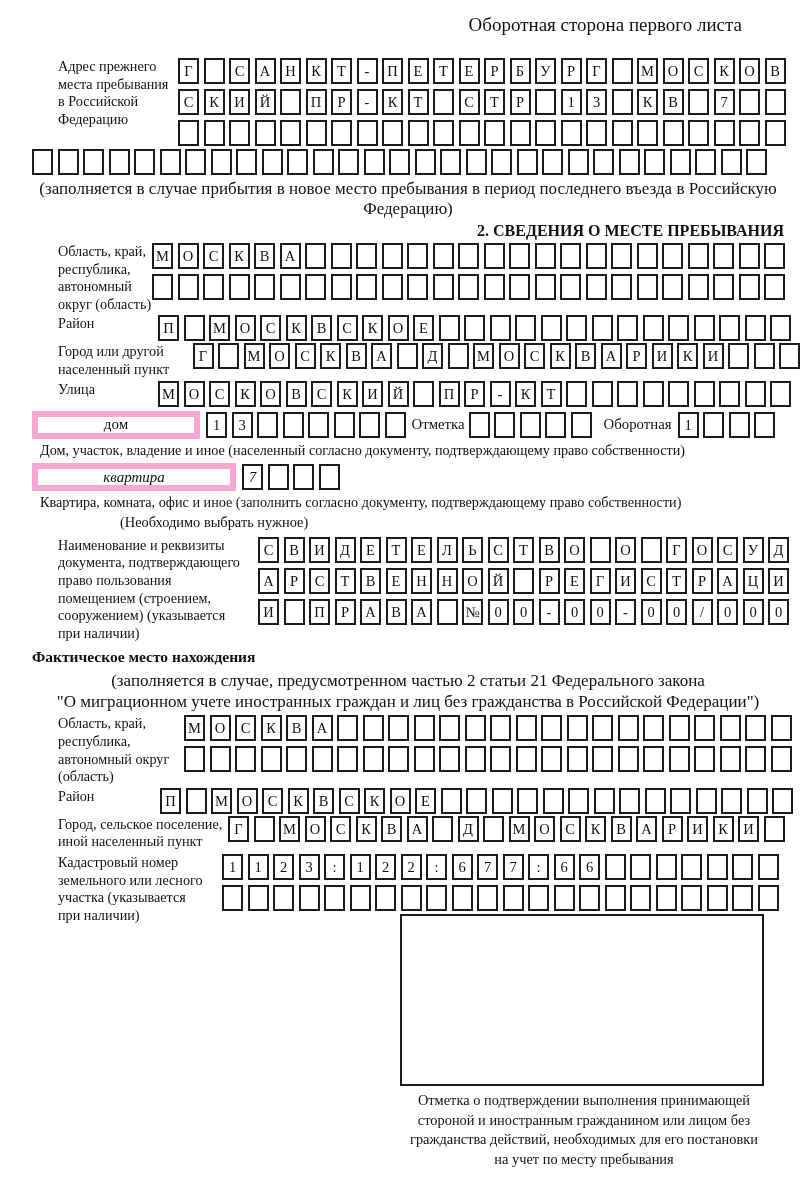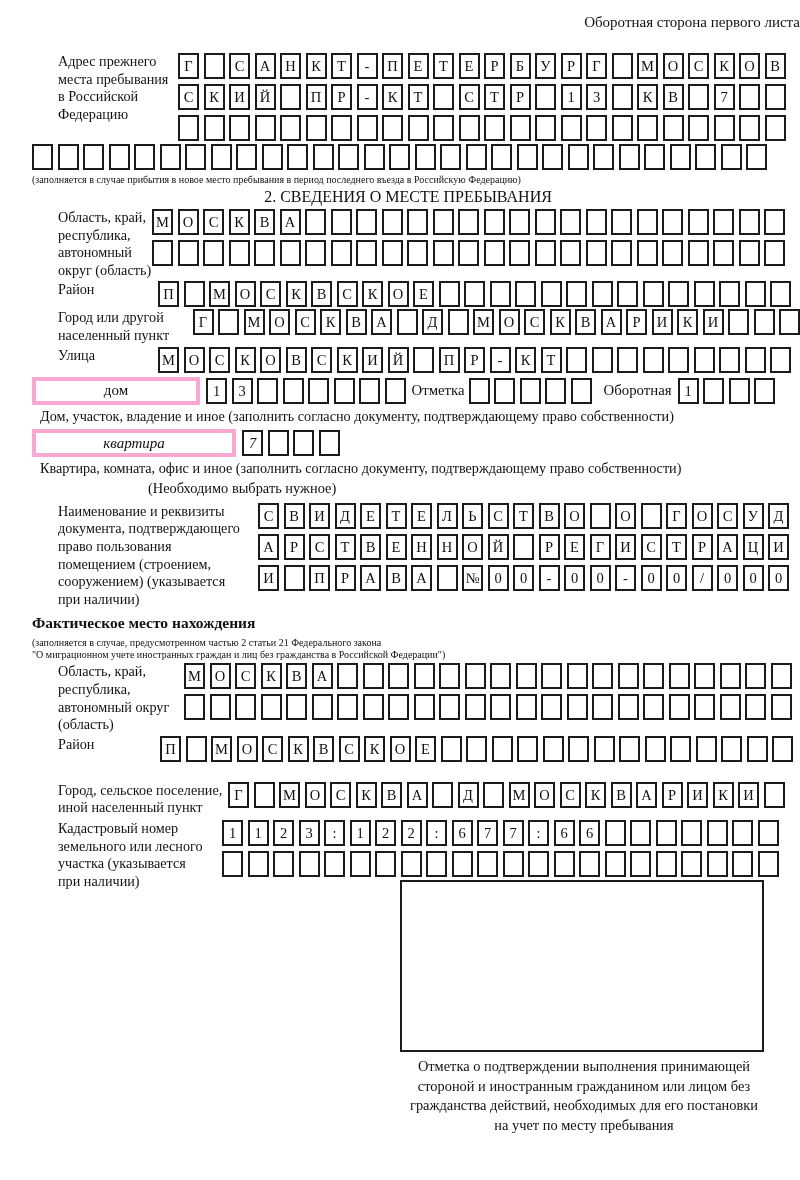--- a/index.html
+++ b/index.html
@@ -1,38 +1,38 @@
 <!DOCTYPE html>
 <html><head>
 <meta charset="utf-8">
 <style>
   * { margin:0; padding:0; box-sizing:border-box; }
   body { background:#ffffff; font-family:"Liberation Serif","DejaVu Serif",serif; color:#111; }
   .page { position:relative; width:800px; height:1180px; background:#fff; padding:14px 0 0 32px; overflow:hidden; }
 
-  .hdr { text-align:right; font-size:15px; }
+  .hdr { text-align:right; padding-right:58px; font-size:19px; }
 
   .frow { display:flex; align-items:flex-start; }
   .lbl { font-size:14.2px; line-height:1.24; white-space:pre-line; flex:none; }
   .rows { display:flex; flex-direction:column; gap:5px; }
 
   .cellrow { display:flex; gap:4.5px; flex:none; }
   .cell {
     width:21px; height:26px; flex:none;
     border:2px solid #1b1b1b; background:#fff;
     text-align:center; font-size:14.5px; line-height:22px;
     font-family:"Liberation Serif","DejaVu Serif",serif;
   }
   .cb { width:21px; height:26px; flex:none; border:2px solid #1b1b1b;
         display:flex; align-items:center; justify-content:center; font-size:15px; }
-  .lbox { height:28px; border:4px solid #f9a8d4; display:flex; align-items:center;
+  .lbox { height:28px; border:6px solid #f9a8d4; display:flex; align-items:center;
           justify-content:center; font-size:15px; flex:none; }
 
-  .cnote { text-align:left; font-size:10px; width:752px; }
-  .title { text-align:center; font-weight:normal; font-size:16px; width:752px; }
+  .cnote { text-align:center; font-size:17px; width:752px; }
+  .title { text-align:right; font-weight:bold; font-size:16px; width:752px; }
   .title2 { font-weight:bold; font-size:15.5px; width:752px; }
 
   .stamp { width:364px; height:172px; border:2px solid #1b1b1b; margin-left:368px; }
   .stamp-caption { margin-left:352px; width:400px; text-align:center;
                    font-size:14.4px; line-height:1.35; white-space:pre-line; }
 </style>
 </head>
 <body>
 
 <div class="page">
@@ -337,34 +337,34 @@
         <span class="cell"></span>
       </div>
     <div class="lbl" style="margin-left:12px; font-size:14.8px;">Оборотная</div>
     <div class="cellrow" style="margin-left:6px;">
         <span class="cell">1</span>
         <span class="cell"></span>
         <span class="cell"></span>
         <span class="cell"></span>
       </div>
   </div>
-  <div class="lbl" style="margin-top:3px; margin-left:8px; width:740px;">Дом, участок, владение и иное (заполнить согласно документу, подтверждающему право собственности)</div>
+  <div class="lbl" style="margin-top:3px; margin-left:8px; width:740px;">Дом, участок, владение и иное (населенный согласно документу, подтверждающему право собственности)</div>
 
   <div class="frow" style="margin-top:4px; align-items:center;font-style:italic;">
     <div class="lbox" style="width:204px;">квартира</div>
     <div class="cellrow" style="margin-left:6px;">
         <span class="cell">7</span>
         <span class="cell"></span>
         <span class="cell"></span>
         <span class="cell"></span>
       </div>
   </div>
   <div class="lbl" style="margin-top:3px; margin-left:8px; width:740px;">Квартира, комната, офис и иное (заполнить согласно документу, подтверждающему право собственности)</div>
 
-  <div class="lbl" style="margin-top:2px; margin-left:116px; font-size:14.4px;">(Необходимо выбрать нужное)</div>
+  <div class="lbl" style="margin-top:2px; margin-left:88px; font-size:14.4px;">(Необходимо выбрать нужное)</div>
 
   <div class="frow" style="margin-top:5px;">
     <div class="lbl" style="margin-left:26px; width:200px;">Наименование и реквизиты
 документа, подтверждающего
 право пользования
 помещением (строением,
 сооружением) (указывается
 при наличии)</div>
     <div class="rows">
       <div class="cellrow">
@@ -528,21 +528,21 @@
         <span class="cell"></span>
         <span class="cell"></span>
         <span class="cell"></span>
         <span class="cell"></span>
         <span class="cell"></span>
         <span class="cell"></span>
         <span class="cell"></span>
       </div>
   </div>
 
-  <div class="frow" style="margin-top:20px;">
+  <div class="frow" style="margin-top:2px;">
     <div class="lbl" style="margin-left:26px; width:170px;">Город, сельское поселение,
 иной населенный пункт</div>
     <div class="cellrow">
         <span class="cell">Г</span>
         <span class="cell"></span>
         <span class="cell">М</span>
         <span class="cell">О</span>
         <span class="cell">С</span>
         <span class="cell">К</span>
         <span class="cell">В</span>

